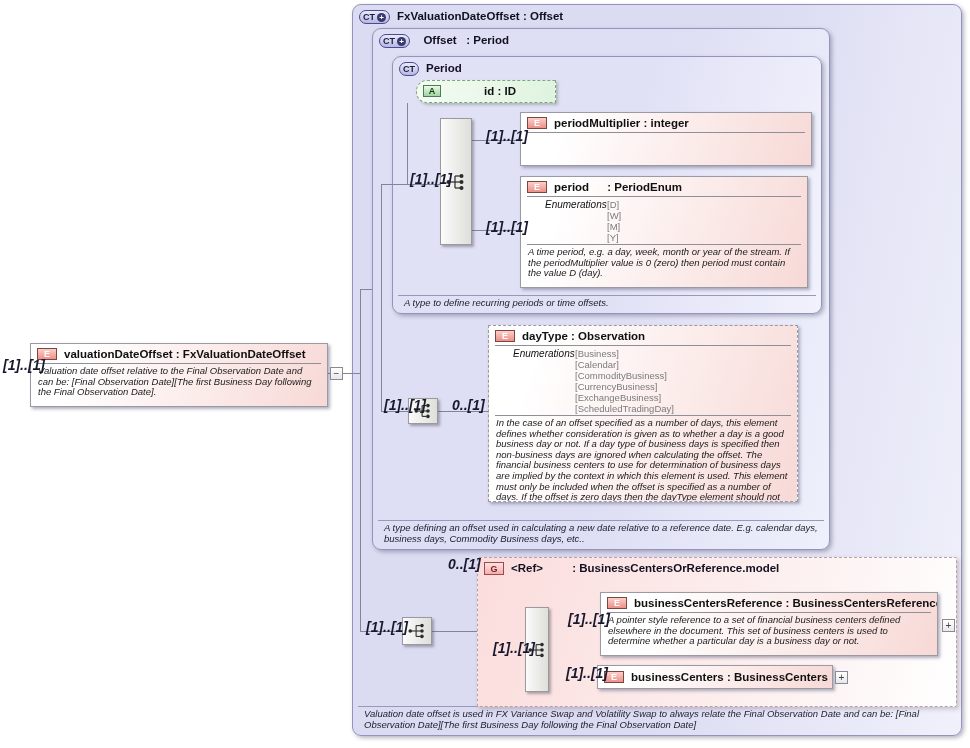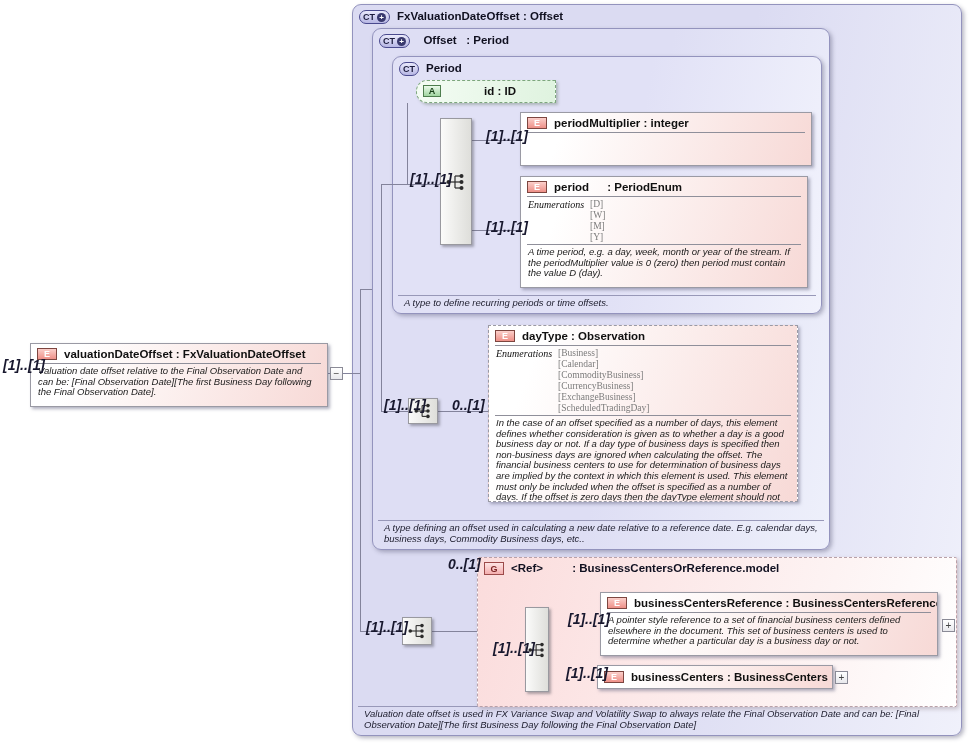--- a/index.html
+++ b/index.html
@@ -29,21 +29,21 @@
                font-weight:bold; font-size:11.5px; color:#101010; white-space:nowrap; }
   .badge-e { min-width:20px; height:12px; background:linear-gradient(#fbcfca,#ee9088);
              border:1px solid #7d4640; color:#fff; font-size:9px; line-height:11px; text-align:center; font-weight:bold; }
   .badge-a { min-width:18px; height:12px; background:linear-gradient(#eafaea,#9fd49f);
              border:1px solid #4d7d4d; color:#143c14; font-size:9px; line-height:11px; text-align:center; font-weight:bold; }
   .badge-g { min-width:20px; height:13px; background:linear-gradient(#fde4e4,#f4aeae);
              border:1px solid #9c4a4a; color:#7c2424; font-size:9px; line-height:12px; text-align:center; font-weight:bold; }
   .el-sep { border-top:1px solid #8f8f9a; margin:0 6px; }
   .el-ann { padding:2px 7px 3px 7px; font-style:italic; font-size:9.5px; line-height:10.6px; color:#1a1a1a; }
 
-  .enum-row { display:flex; padding:2px 7px 1px 7px;font-family:Liberation Serif, serif; }
+  .enum-row { display:flex; padding:2px 7px 1px 24px; }
   .enum-label { font-style:italic; font-size:10px; color:#101010; width:62px; flex:none; }
   .enum-vals { font-size:9.5px; line-height:11px; color:#7b7b7b; }
 
   .attr-box { border:1px dashed #7da67d; border-top-left-radius:11px; border-bottom-left-radius:11px;
               background:linear-gradient(100deg,#f4fcf4,#dff3df); box-shadow:2px 2px 3px rgba(100,120,100,.4); }
 
   .g-box { border:1.5px dashed #b9a0a8; border-radius:2px;
            background:linear-gradient(105deg,#fbdcdc 0%,#fdf3f3 70%,#ffffff 100%);
            box-shadow:2px 2px 4px rgba(120,100,110,.35); }
 

